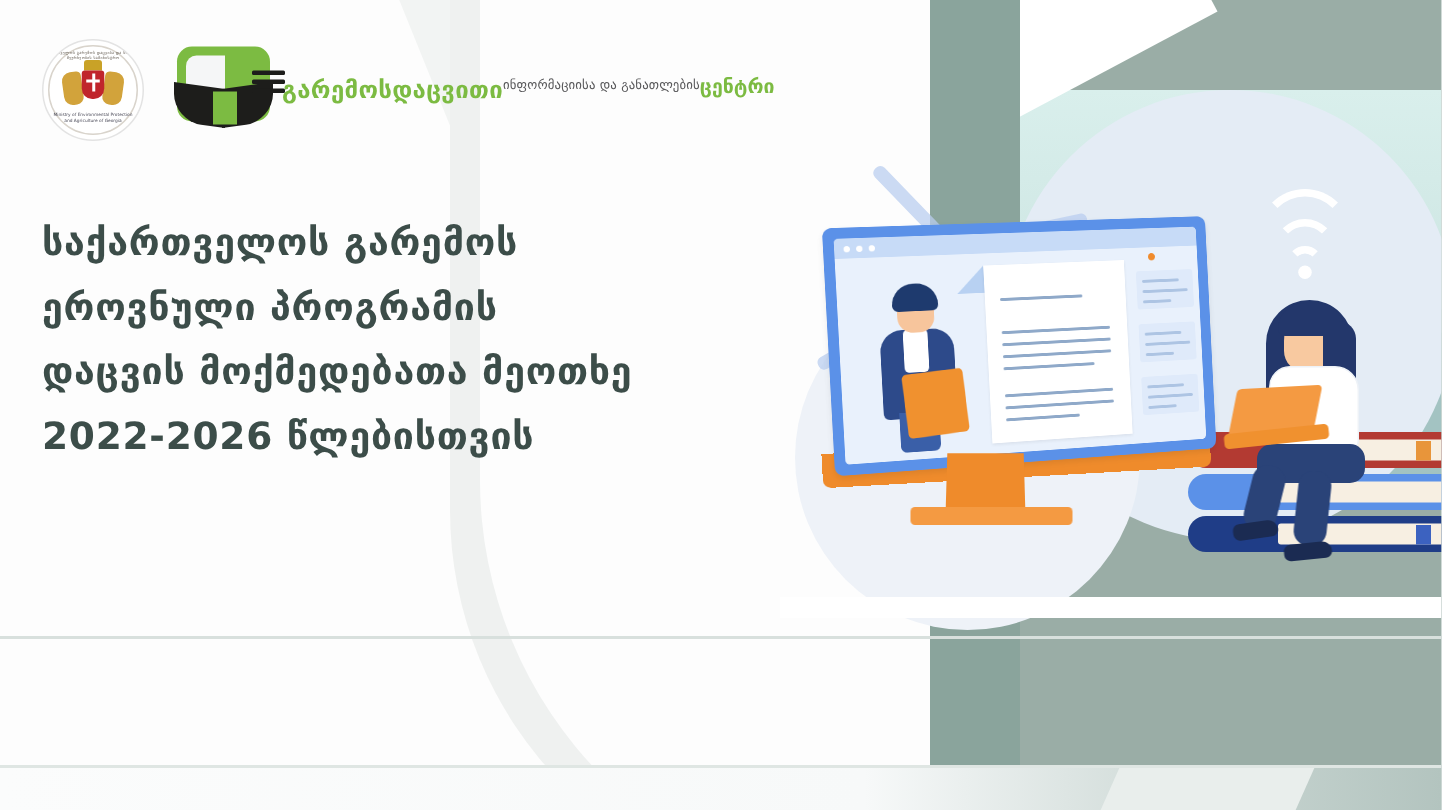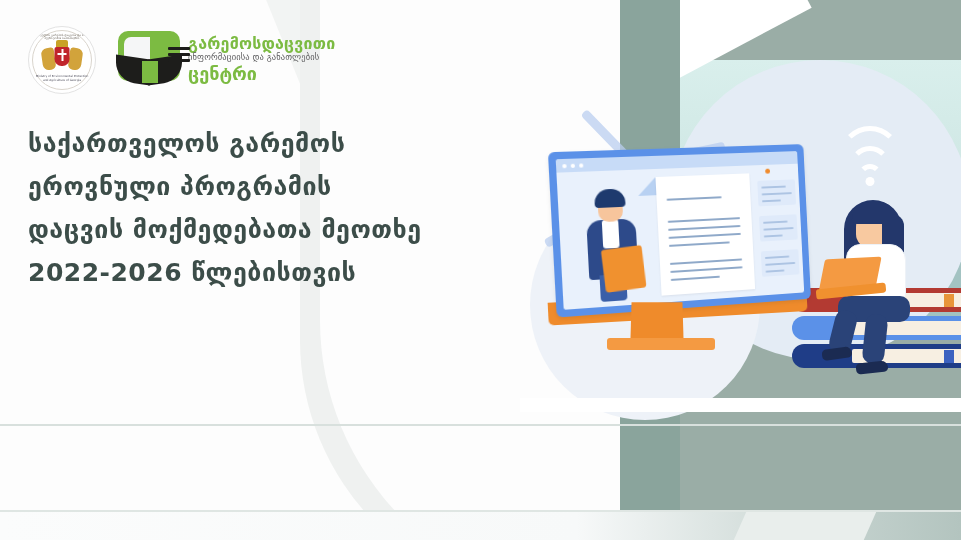--- a/index.html
+++ b/index.html
@@ -237,28 +237,28 @@
   .gc-notch { position:absolute; left:6px; top:6px; width:26px; height:26px;
               background:#f5f6f7; border-radius:7px 0 0 0; }
   .gc-book-l { position:absolute; left:-2px; top:26px; width:34px; height:26px;
                background:#1d1d1b; border-radius:0 0 0 18px; transform:skewY(8deg); }
   .gc-book-r { position:absolute; left:30px; top:26px; width:34px; height:26px;
                background:#1d1d1b; border-radius:0 0 18px 0; transform:skewY(-8deg); }
   .gc-book-gap { position:absolute; left:24px; top:30px; width:16px; height:22px;
                  background:#7cbb42; transform:rotate(0deg); }
   .gc-lines { position:absolute; right:-10px; top:16px; width:22px; }
   .gc-line { height:3px; background:#1d1d1b; margin-bottom:3px; border-radius:1px; }
-  .gc-text { display:flex; flex-direction:column; }
+  .gc-text { display:flex; flex-direction:row; }
   .gc-t1 { font-size:16px; font-weight:bold; color:#7cbb42; letter-spacing:.2px; line-height:1.05; }
   .gc-t2 { font-size:8.5px; font-weight:normal; color:#58585a; letter-spacing:.1px; line-height:1.35; }
-  .gc-t3 { font-size:18px; font-weight:bold; color:#7cbb42; line-height:1.15; }
+  .gc-t3 { font-size:13px; font-weight:bold; color:#7cbb42; line-height:1.15; }
 
   
   .headline {
-    position:absolute; left:28px; top:122px; width:470px;
+    position:absolute; left:28px; top:140px; width:470px;
     color:#3c4d49;
     font-size:25px;
     font-weight:bold;
     line-height:1.72;
     letter-spacing:.5px;
   }
   .headline .ln { display:block; white-space:nowrap; }
 
   
   .banner-wrap { position:absolute; left:0; top:424px; width:961px; height:92px; }

